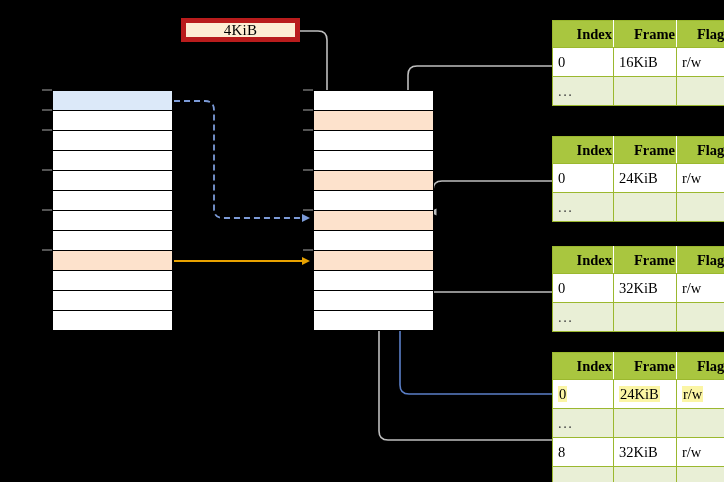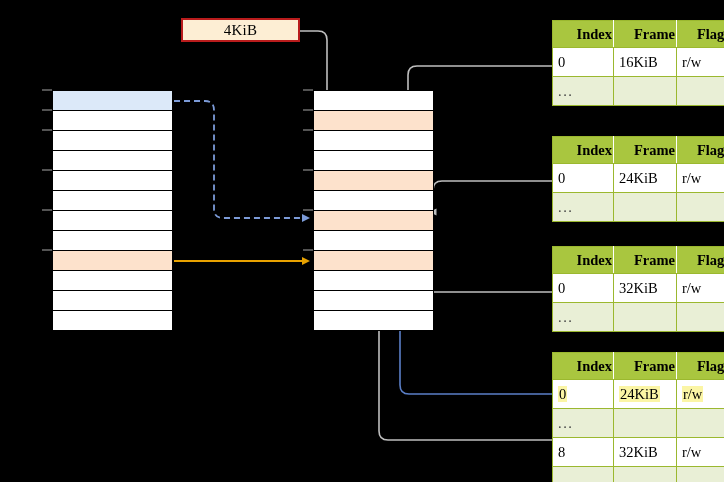--- a/index.html
+++ b/index.html
@@ -21,21 +21,21 @@
     width: 724px;
     height: 482px;
     pointer-events: none;
   }
 
   
   .offset-box {
     position: absolute;
     box-sizing: border-box;
     background: #FDEED4;
-    border: 2px solid #b91c1c;
+    border: 5px solid #b91c1c;
     display: flex;
     align-items: center;
     justify-content: center;
     font-size: 15px;
     color: #000000;
     letter-spacing: .2px;
   }
 
   
   .memcol {

